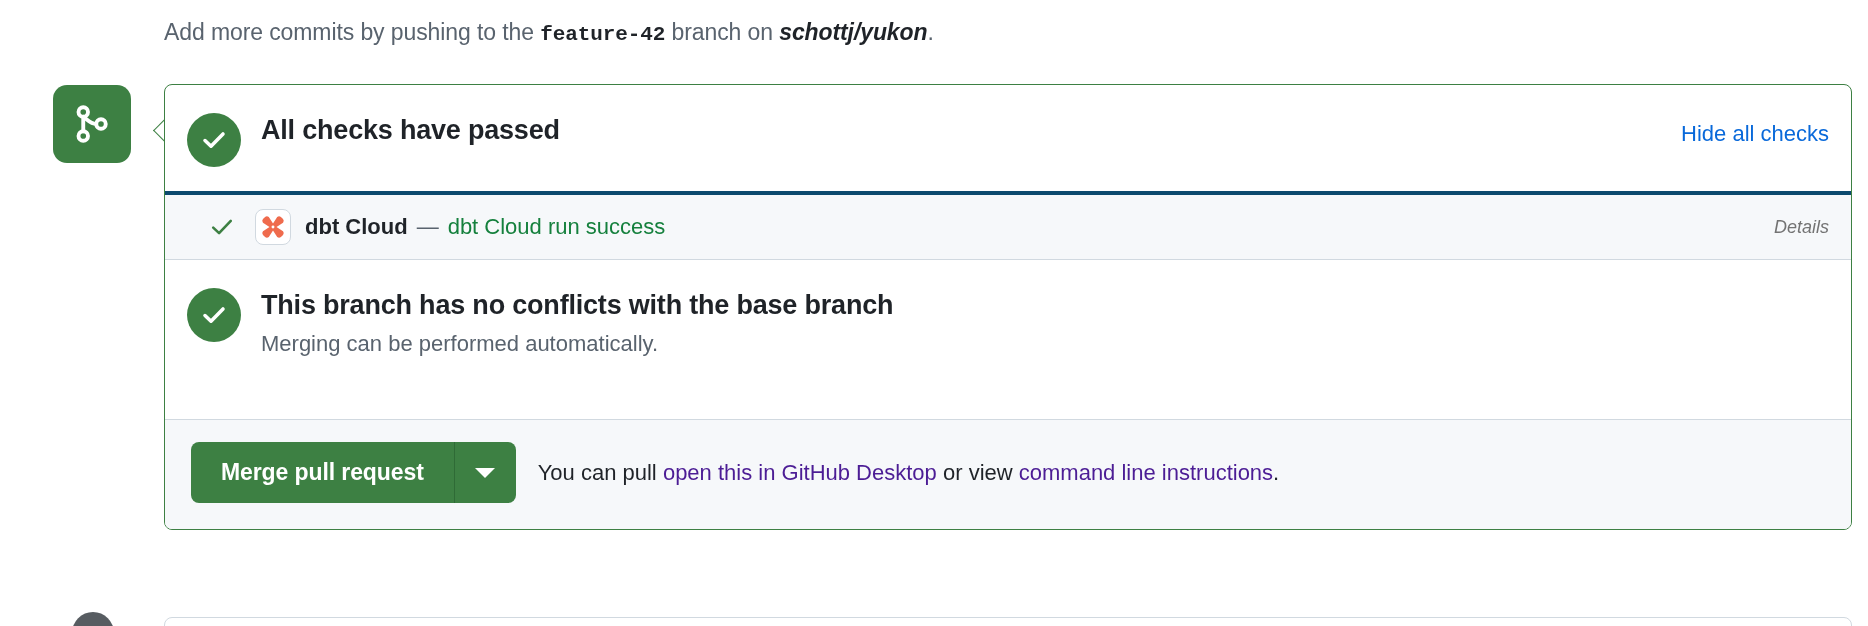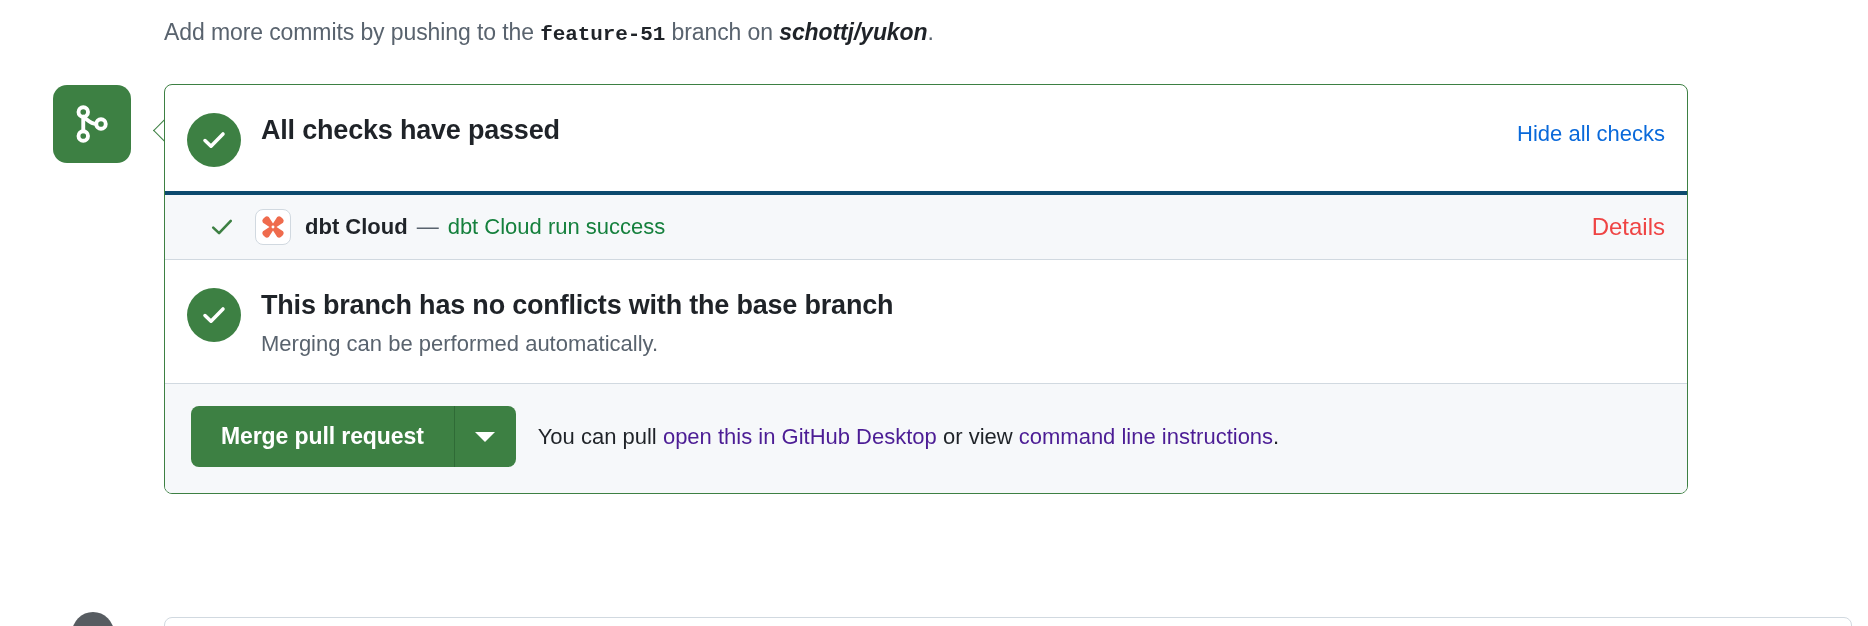--- a/index.html
+++ b/index.html
@@ -55,21 +55,21 @@
     align-items: center;
     justify-content: center;
   }
   .merge-badge svg { display: block; }
 
   
   .merge-box {
     position: absolute;
     left: 164px;
     top: 84px;
-    width: 1524px;
+    width: 1688px;
     border: 1px solid #3d8043;
     border-radius: 8px;
     background: #ffffff;
     box-sizing: border-box;
     overflow: hidden;
   }
   
   .caret-outer {
     position: absolute;
     left: 151px;
@@ -178,33 +178,35 @@
     color: #59636e;
     margin: 0 9px;
   }
   .check-desc {
     font-size: 22px;
     color: #15803d;
     white-space: nowrap;
   }
   .check-spacer { flex: 1; }
   .check-details {
-    font-size: 24px;
-    color: #ef4444;
-    white-space: nowrap;
-    cursor: pointer;
+    font-size: 18px;
+    color: #737373;
+    white-space: nowrap;
+    cursor: pointer;
+    font-style: italic;
   }
 
   
   .merge-footer {
     background: #f6f8fa;
     border-top: 1px solid #d1d9e0;
     padding: 22px 22px 26px 22px;
     display: flex;
     align-items: center;
+    margin-top: 36px;
   }
   .merge-btn-group {
     display: inline-flex;
     align-items: stretch;
     margin-left: 4px;
     border-radius: 8px;
     overflow: hidden;
   }
   .merge-btn {
     background: #3d8043;
@@ -268,21 +270,21 @@
     border-radius: 8px;
     background: #ffffff;
     box-sizing: border-box;
   }
 </style>
 </head>
 <body>
 
 <div class="push-hint">
   <span>Add more commits by pushing to the</span>
-  <span class="mono">feature-51</span>
+  <span class="mono">feature-42</span>
   <span>branch on</span>
   <span class="repo">schottj/yukon</span><span class="period">.</span>
 </div>
 
 <div class="merge-badge">
   <span>
     <svg width="40" height="40" viewBox="0 0 16 16" fill="none">
       <circle cx="4.5" cy="3.2" r="1.9" stroke="#ffffff" stroke-width="1.55"></circle>
       <circle cx="4.5" cy="12.8" r="1.9" stroke="#ffffff" stroke-width="1.55"></circle>
       <circle cx="11.6" cy="8" r="1.9" stroke="#ffffff" stroke-width="1.55"></circle>

